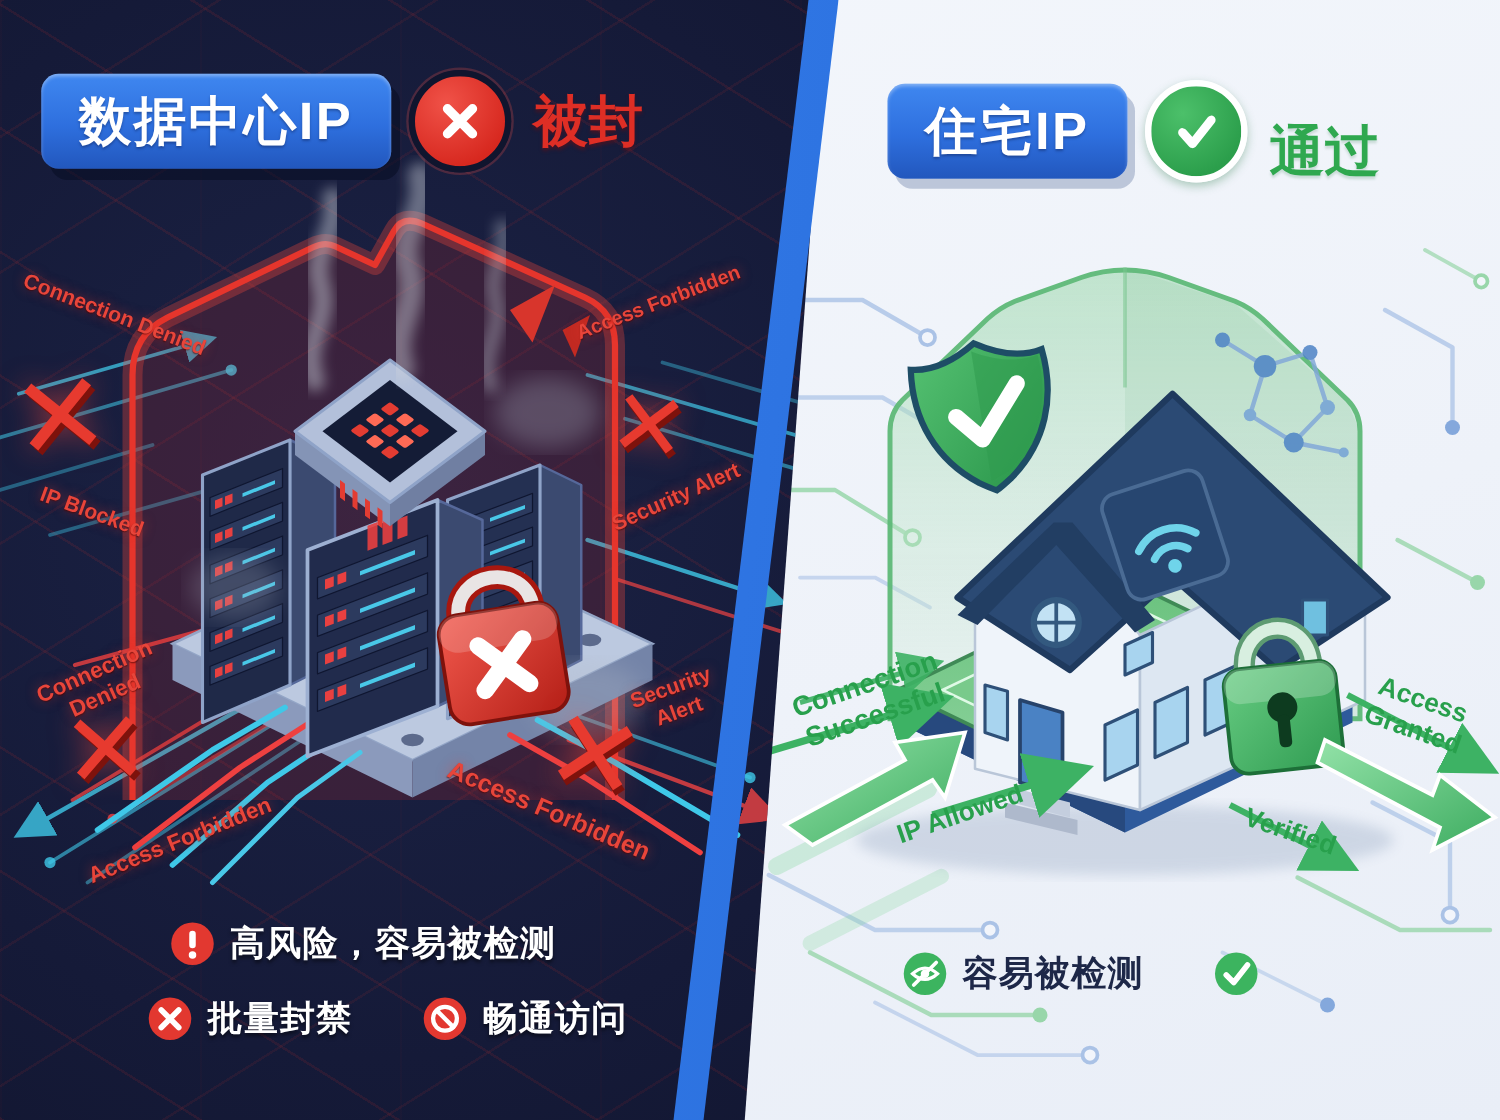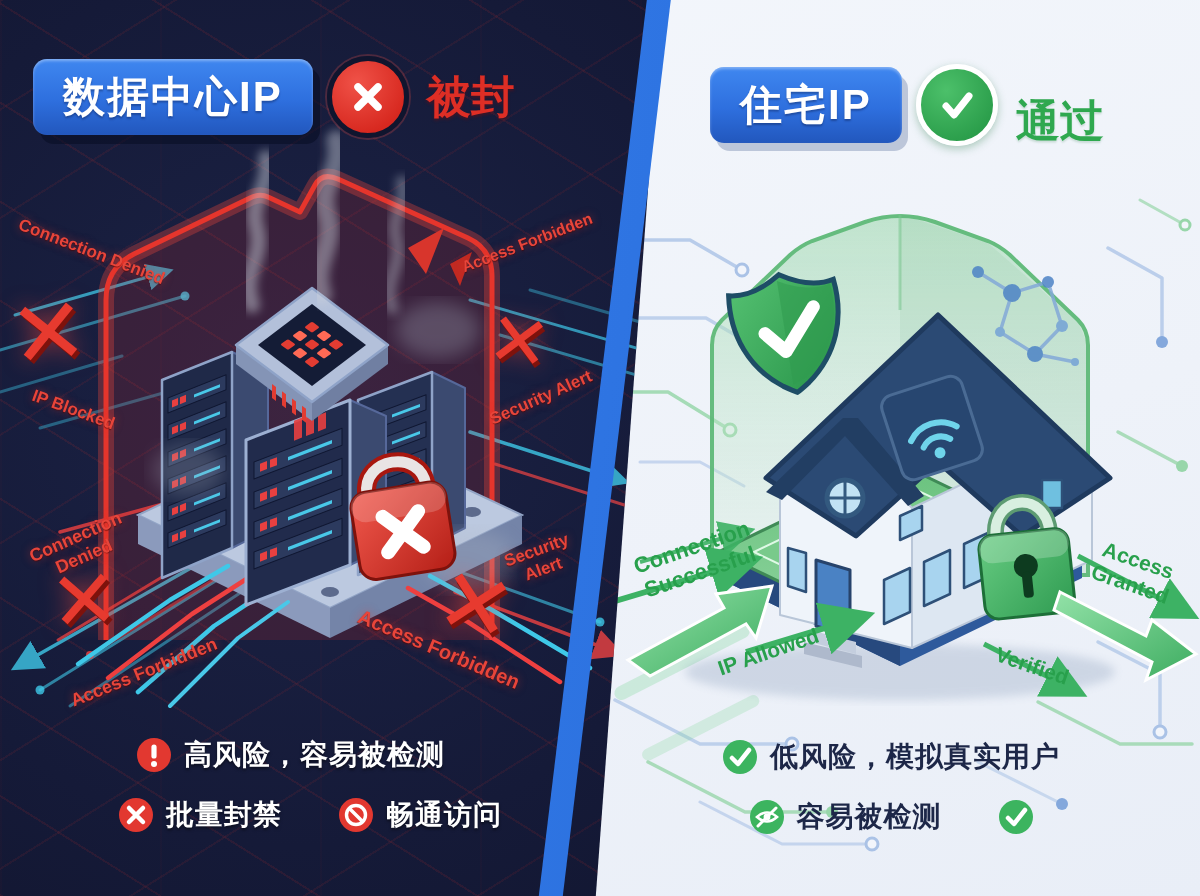--- a/index.html
+++ b/index.html
@@ -245,29 +245,20 @@
       </div>
       <div class="status-circle green-circle">
         <svg width="40" height="40" viewBox="0 0 40 40">
             <path d="M9,21 L17,30 L32,11" stroke="#ffffff" stroke-width="7" fill="none" stroke-linecap="round" stroke-linejoin="round"></path>
           </svg>
       </div>
       <div class="status-text green-text">通过</div>
     </div>
 
     <div class="bullets right-bullets">
-      <div class="bullet-row">
-        <div class="bullet-item">
-          <svg class="bullet-icon" viewBox="0 0 36 36">
-            <circle cx="18" cy="18" r="17" fill="#3cb45f"></circle>
-            <path d="M10,19 L16,25 L27,11" stroke="#ffffff" stroke-width="4.5" fill="none" stroke-linecap="round" stroke-linejoin="round"></path>
-          </svg>
-          <span class="bullet-text bt-dark">低风险，模拟真实用户</span>
-        </div>
-      </div>
       <div class="bullet-row second">
         <div class="bullet-item">
           <svg class="bullet-icon" viewBox="0 0 36 36">
             <circle cx="18" cy="18" r="17" fill="#3cb45f"></circle>
             <path d="M8,18 Q18,9 28,18 Q18,27 8,18 Z" stroke="#ffffff" stroke-width="2.6" fill="none"></path>
             <circle cx="18" cy="18" r="3.4" fill="#ffffff"></circle>
             <path d="M9,27 L27,9" stroke="#ffffff" stroke-width="3" stroke-linecap="round"></path>
           </svg>
           <span class="bullet-text bt-dark">容易被检测</span>
         </div>

